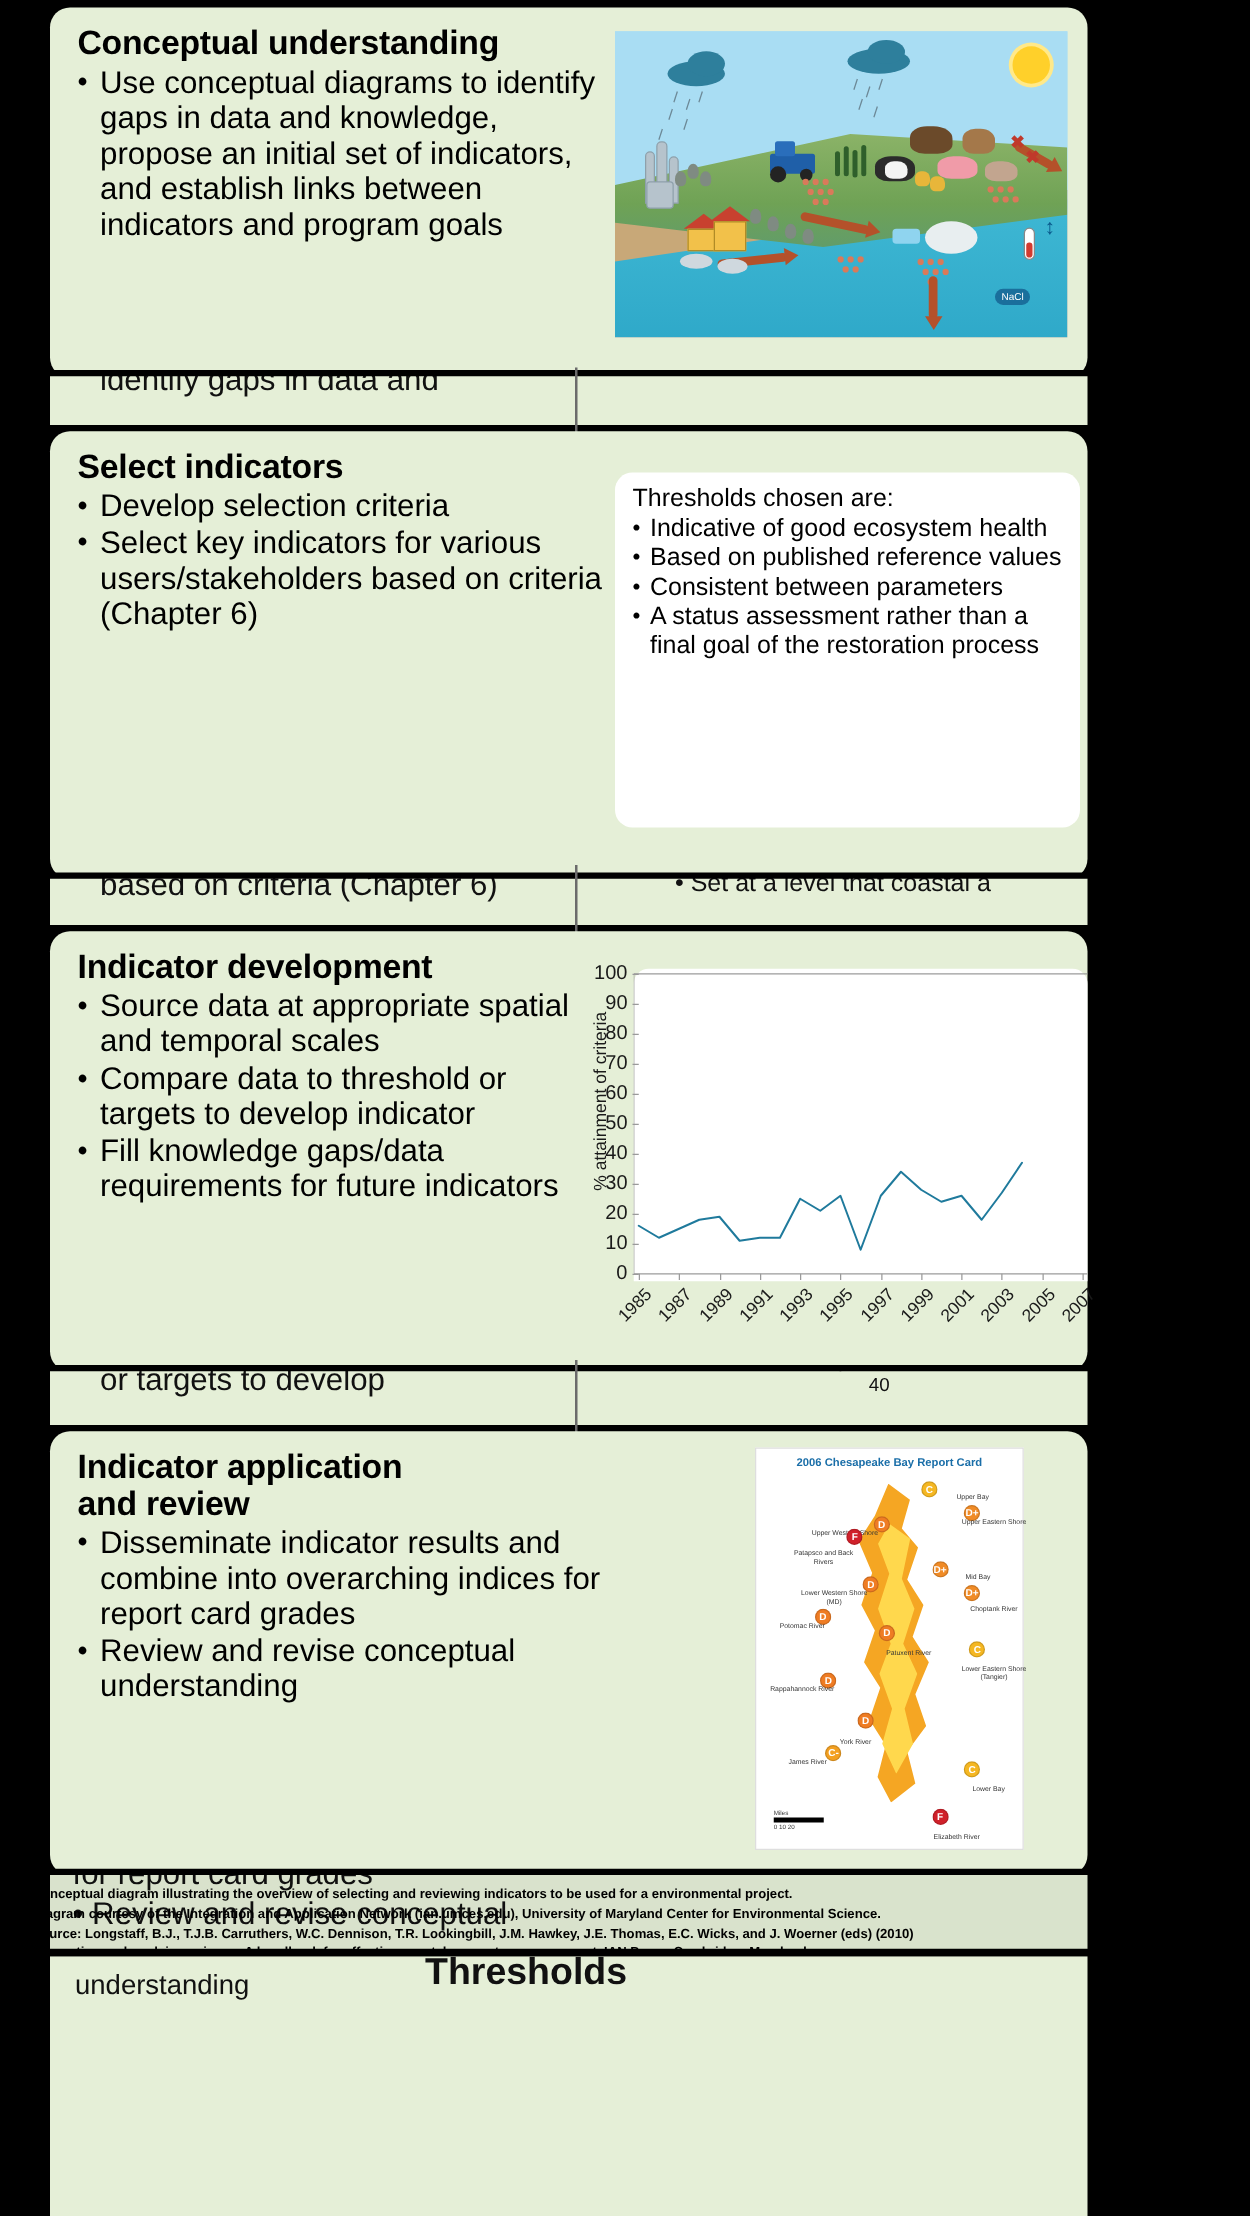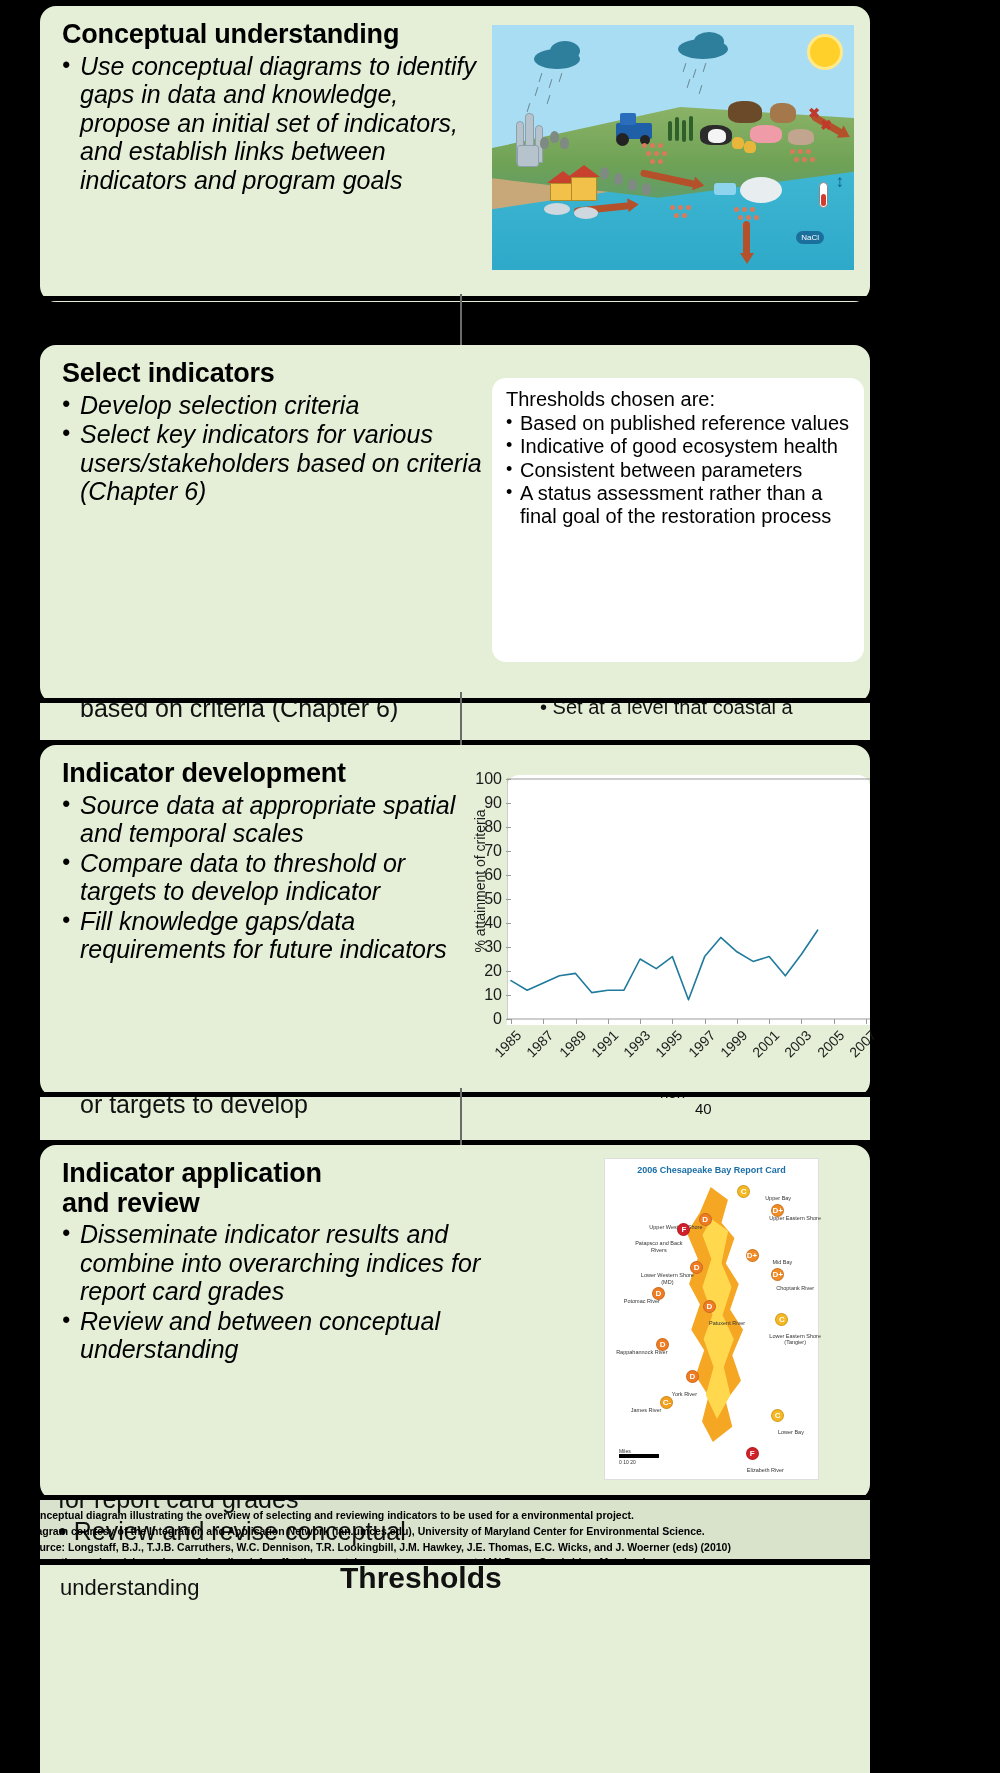--- a/index.html
+++ b/index.html
@@ -39,21 +39,20 @@
     letter-spacing: -0.2px;
   }
   .bullets { margin: 0; padding: 0; list-style: none; }
   .bullets li {
     font-size: 25px;
     line-height: 1.14;
     color: #000;
     padding-left: 18px;
     position: relative;
     margin-bottom: 1px;
-    font-style: italic;
   }
   .bullets li:before {
     content: "\2022";
     position: absolute;
     left: 0; top: 0;
     font-size: 23px;
   }
   .text-col { width: 430px; }
 
   
@@ -371,40 +370,43 @@
     <div class="pipe" style="left:248px; top:152px; width:42px; height:26px; background:#e8eef0;"></div>
     <div class="pipe" style="left:222px; top:158px; width:22px; height:12px; background:#8fd4ef; border-radius:3px;"></div>
 
     <div class="thermo"></div>
     <div class="saltbadge">NaCl</div>
     <div class="xmark" style="right:34px; top:80px;">✖</div>
     <div class="xmark" style="right:22px; top:92px;">✖</div>
     <div class="updown">↕</div>
   </div>
 
+  <div class="ghost" style="left:40px; top:300px; width:830px; height:42px;">
+    <div class="gt" style="left:40px; top:-10px;">identify gaps in data and</div>
+  </div>
   <div class="blackbar" style="top:296px; height:5px;"></div>
   <div class="blackbar" style="top:340px; height:5px;"></div>
 
   <div class="arrow" style="top:294px; height:66px;"></div>
 
   <div class="panel" style="left:40px; top:345px; width:830px; height:358px;">
     <div class="panel-inner">
       <div class="panel-title">Select indicators</div>
       <ul class="bullets text-col">
         <li>Develop selection criteria</li>
         <li>Select key indicators for various users/stakeholders based on criteria  (Chapter 6)</li>
       </ul>
     </div>
   </div>
 
   <div class="threshold-card">
     <p class="lead">Thresholds chosen are:</p>
     <ul>
+      <li>Indicative of good ecosystem health</li>
       <li>Based on published reference values</li>
-      <li>Indicative of good ecosystem health</li>
       <li>Consistent between parameters</li>
       <li>A status assessment rather than a final goal of the restoration process</li>
     </ul>
   </div>
 
   <div class="ghost" style="left:40px; top:702px; width:830px; height:42px;">
     <div class="gt" style="left:40px; top:-8px;">based on criteria  (Chapter 6)</div>
     <div class="gt" style="left:500px; top:-6px; font-size:20px;">• Set at a level that coastal a</div>
   </div>
   <div class="blackbar" style="top:698px; height:5px;"></div>
@@ -494,21 +496,21 @@
   <div class="blackbar" style="top:1140px; height:5px;"></div>
 
   <div class="arrow" style="top:1088px; height:78px;"></div>
 
   <div class="panel" style="left:40px; top:1145px; width:830px; height:355px;">
     <div class="panel-inner">
       <div class="panel-title" style="white-space:pre-line;">Indicator application
 and review</div>
       <ul class="bullets" style="width:470px;">
         <li>Disseminate indicator results and combine into overarching indices for report card grades</li>
-        <li>Review and between conceptual understanding</li>
+        <li>Review and revise conceptual understanding</li>
       </ul>
     </div>
   </div>
 
   <div class="map-card">
     <div class="map-title">2006 Chesapeake Bay Report Card</div>
     <div class="bayshape"></div>
     <div class="baycore"></div>
 
     <div id="map-grades">

